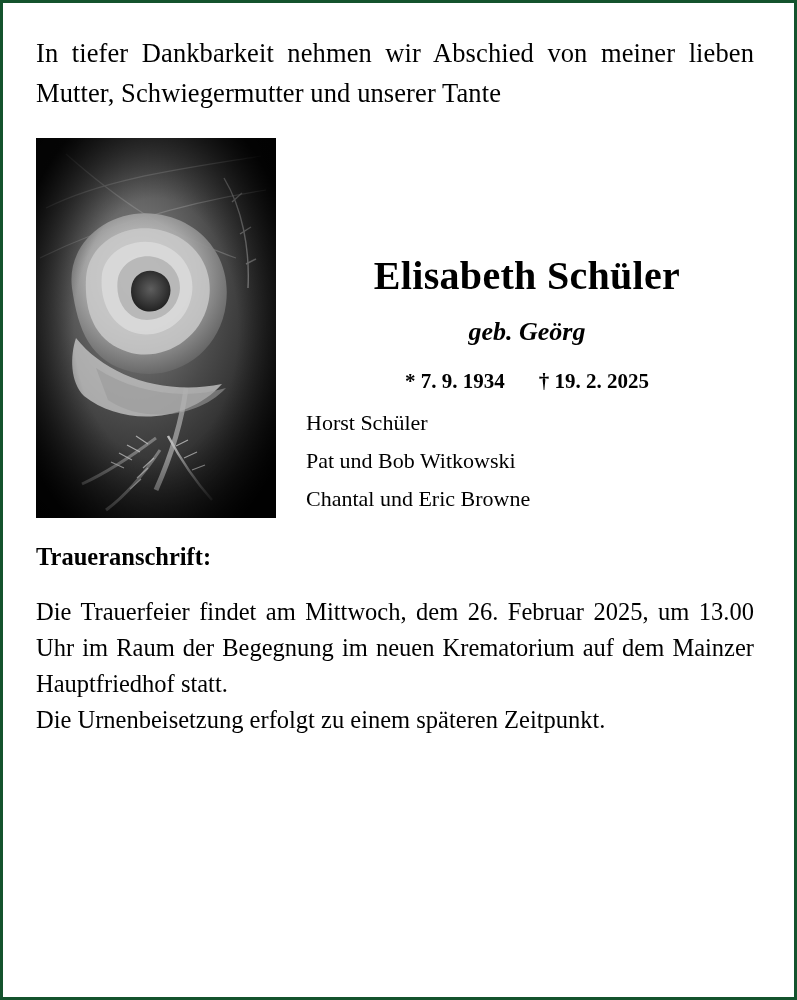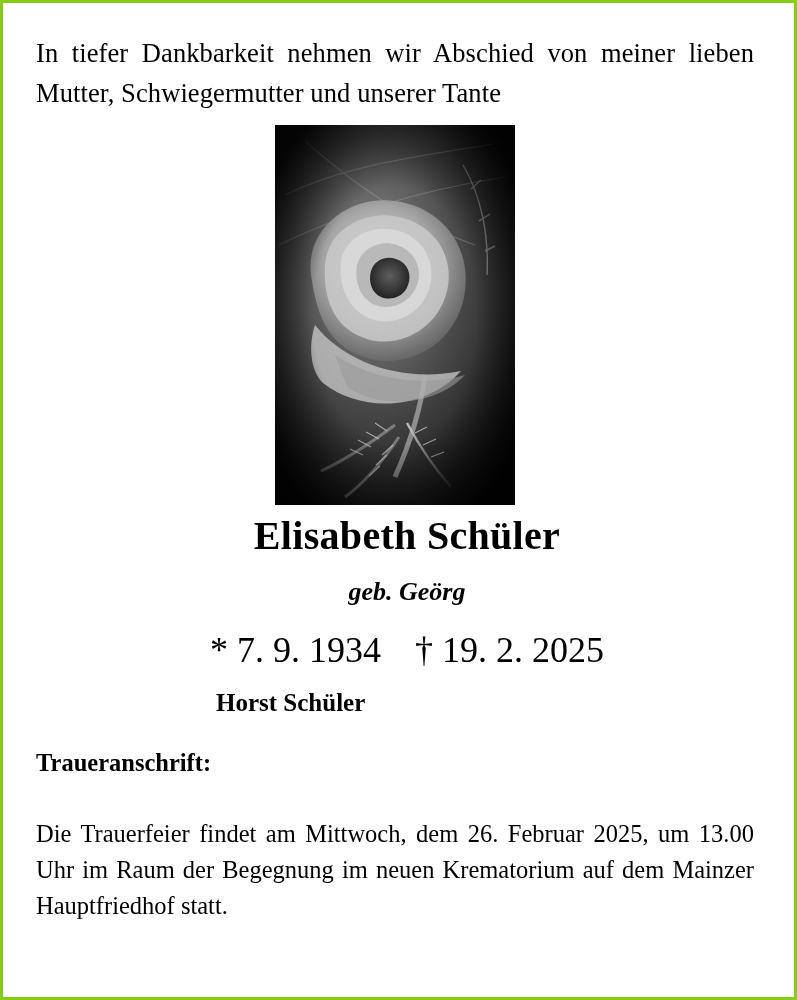--- a/index.html
+++ b/index.html
@@ -13,35 +13,34 @@
     font-family: "Liberation Serif", serif;
     color: #000000;
     overflow: hidden;
   }
   .obituary {
     position: relative;
     box-sizing: border-box;
     width: 797px;
     height: 1000px;
     background: #ffffff;
-    border: 3px solid #84cc16;
+    border: 3px solid #14532d;
     padding: 30px 40px 10px 33px;
   }
   .intro {
     font-size: 26.5px;
     line-height: 1.52;
     text-align: justify;
     text-justify: inter-word;
     letter-spacing: 0.1px;
   }
   .middle {
     display: flex;
-    flex-direction: column;
-    align-items: center;
-    margin-top: 9px;
+    align-items: flex-end;
+    margin-top: 22px;
   }
   .photo-wrap {
     width: 240px;
     flex: 0 0 240px;
     padding-top: 2px;
   }
   .photo {
     position: relative;
     width: 240px;
     height: 380px;
@@ -63,53 +62,53 @@
     margin-top: 6px;
   }
   .maiden {
     font-size: 26px;
     font-weight: bold;
     text-align: center;
     margin-top: 18px;
     font-style: italic;
   }
   .dates {
-    font-size: 36px;
-    font-weight: normal;
+    font-size: 21px;
+    font-weight: bold;
     text-align: center;
     margin-top: 22px;
     white-space: nowrap;
   }
   .dates .sep {
     display: inline-block;
     width: 34px;
   }
   .mourning-label {
     font-size: 26.5px;
     margin-top: 56px;
     padding-left: 6px;
   }
   .mourners {
     margin-top: 10px;
     padding-left: 6px;
   }
   .mourner {
-    font-size: 25px;
-    font-weight: bold;
+    font-size: 22px;
+    font-weight: normal;
     line-height: 1.72;
     white-space: nowrap;
   }
   .address-block {
     margin-top: 22px;
     font-size: 24.5px;
     line-height: 1.42;
     font-weight: bold;
   }
   .service-block {
-    margin-top: 36px;
+    margin-top: 20px;
     font-size: 24.5px;
     line-height: 1.47;
     text-align: justify;
     text-justify: inter-word;
   }
   .service-last {
     text-align: left;
     margin-top: 0;
   }
 </style>
@@ -195,23 +194,26 @@
     <div class="details">
       <div class="name">Elisabeth Schüler</div>
       <div class="maiden">geb. Geörg</div>
       <div class="dates">
         <span>* 7. 9. 1934</span><span class="sep"></span><span>† 19. 2. 2025</span>
       </div>
 
 
       <div class="mourners">
         <div class="mourner">Horst Schüler</div>
+        <div class="mourner">Pat und Bob Witkowski</div>
+        <div class="mourner">Chantal und Eric Browne</div>
       </div>
     </div>
   </div>
 
   <div class="address-block">
     <div>Traueranschrift:</div>
   </div>
 
   <div class="service-block">Die Trauerfeier findet am Mittwoch, dem 26. Februar 2025, um 13.00 Uhr im Raum der Begegnung im neuen Krematorium auf dem Mainzer Hauptfriedhof statt.</div>
+  <div class="service-block service-last">Die Urnenbeisetzung erfolgt zu einem späteren Zeitpunkt.</div>
 
 </div>
 
 </body></html>

